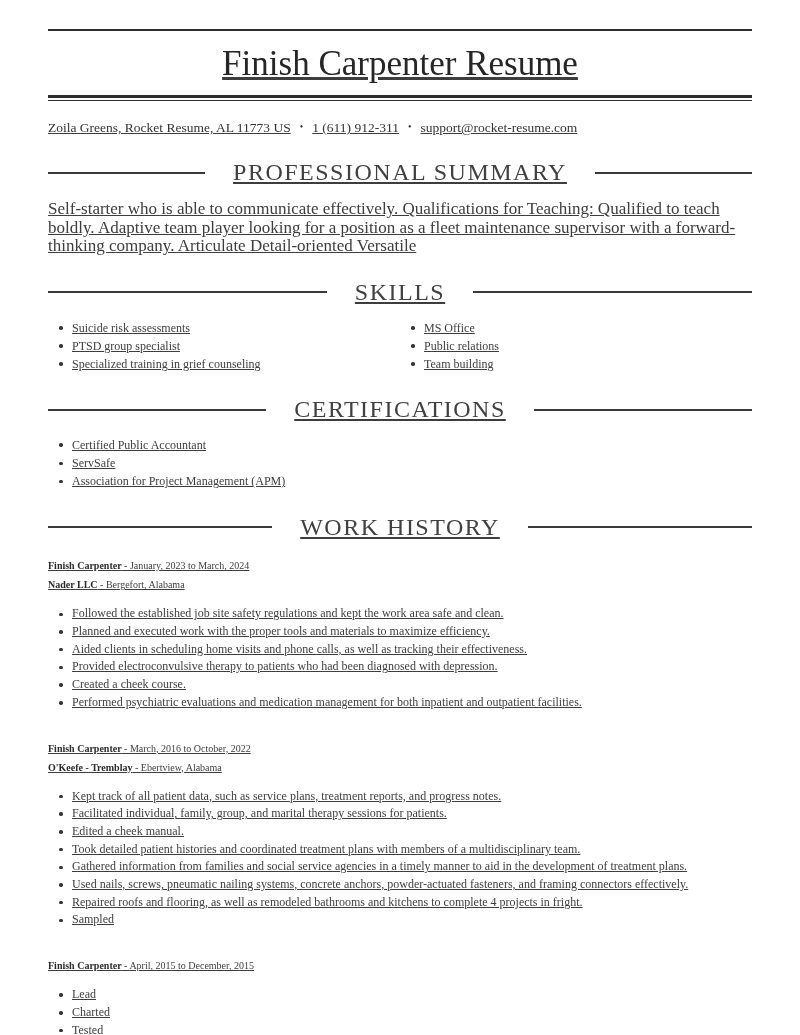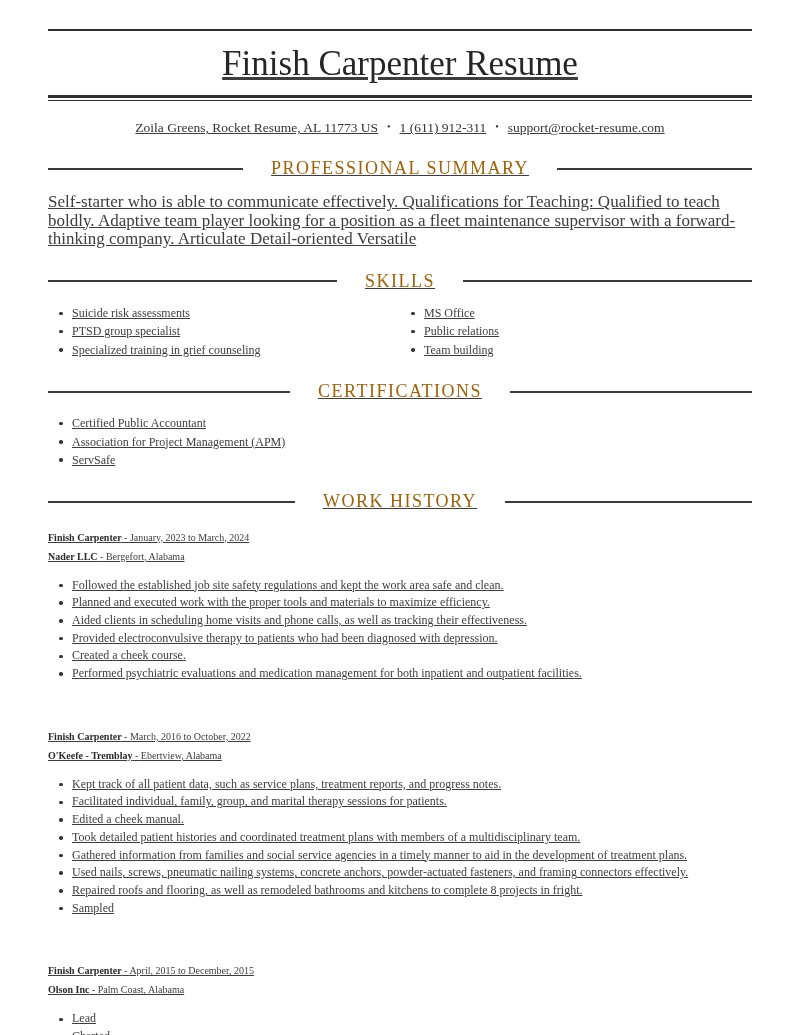--- a/index.html
+++ b/index.html
@@ -22,42 +22,41 @@
     font-size: 35px;
     font-weight: 400;
     color: #262626;
     margin: 13px 0 11px 0;
     line-height: 1.15;
   }
   .double-rule .r1 { border-top: 3px solid #2e2e2e; }
   .double-rule .r2 { border-top: 1.5px solid #2e2e2e; margin-top: 2px; }
 
   .contact {
-    text-align: center;
     font-size: 13.5px;
     color: #333333;
     margin-top: 19px;
     line-height: 1.2;
   }
   .contact .sep {
     display: inline-block;
     margin: 0 9px;
     font-size: 10px;
     vertical-align: 2px;
     color: #333333;
   }
 
   .section-head {
     display: flex;
     align-items: center;
     gap: 28px;
     margin-top: 22px;
-    font-size: 18px;
+    font-size: 24px;
     letter-spacing: 1.5px;
-    color: #a16207;
+    color: #404040;
     line-height: 1.2;
   }
   .section-head .line { flex: 1 1 0; border-top: 2px solid #3a3a3a; }
   .section-head .head-text { white-space: nowrap; }
 
   .summary-text {
     margin: 13px 0 0 0;
     font-size: 17px;
     line-height: 18.5px;
     color: #3d3d3d;
@@ -79,21 +78,21 @@
     height: 3.5px;
     border-radius: 50%;
     background: #333333;
   }
 
   .skills-cols { display: flex; margin-top: 12px; }
   .skills-cols .col { width: 50%; }
 
   .cert-block { margin-top: 12px; }
 
-  .job { margin-top: 44px; }
+  .job { margin-top: 27px; }
   .job:first-child { margin-top: 15px; }
   .job-line {
     margin: 0;
     font-size: 10px;
     line-height: 19px;
     color: #3d3d3d;
   }
   .job-line .b { font-weight: 700; color: #2a2a2a; }
   .job ul.plain { margin-top: 11px; }
   .job ul.plain li { line-height: 17.7px; }
@@ -150,22 +149,22 @@
 
   <div class="section">
     <div class="section-head">
       <span class="line"></span>
       <span class="head-text">CERTIFICATIONS</span>
       <span class="line"></span>
     </div>
     <div class="cert-block">
       <ul class="plain" id="cert-list">
           <li><span class="dot"></span><span class="li-text">Certified Public Accountant</span></li>
+          <li><span class="dot"></span><span class="li-text">ServSafe</span></li>
           <li><span class="dot"></span><span class="li-text">Association for Project Management (APM)</span></li>
-          <li><span class="dot"></span><span class="li-text">ServSafe</span></li>
         </ul>
     </div>
   </div>
 
   <div class="section">
     <div class="section-head">
       <span class="line"></span>
       <span class="head-text">WORK HISTORY</span>
       <span class="line"></span>
     </div>
@@ -185,27 +184,26 @@
         <div class="job">
           <p class="job-line"><span class="b">Finish Carpenter</span><span> - </span><span>March, 2016 to October, 2022</span></p>
           <p class="job-line"><span class="b">O'Keefe - Tremblay</span><span> - </span><span>Ebertview, Alabama</span></p>
           <ul class="plain">
             <li><span class="dot"></span><span class="li-text">Kept track of all patient data, such as service plans, treatment reports, and progress notes.</span></li>
             <li><span class="dot"></span><span class="li-text">Facilitated individual, family, group, and marital therapy sessions for patients.</span></li>
             <li><span class="dot"></span><span class="li-text">Edited a cheek manual.</span></li>
             <li><span class="dot"></span><span class="li-text">Took detailed patient histories and coordinated treatment plans with members of a multidisciplinary team.</span></li>
             <li><span class="dot"></span><span class="li-text">Gathered information from families and social service agencies in a timely manner to aid in the development of treatment plans.</span></li>
             <li><span class="dot"></span><span class="li-text">Used nails, screws, pneumatic nailing systems, concrete anchors, powder-actuated fasteners, and framing connectors effectively.</span></li>
-            <li><span class="dot"></span><span class="li-text">Repaired roofs and flooring, as well as remodeled bathrooms and kitchens to complete 8 projects in fright.</span></li>
+            <li><span class="dot"></span><span class="li-text">Repaired roofs and flooring, as well as remodeled bathrooms and kitchens to complete 4 projects in fright.</span></li>
             <li><span class="dot"></span><span class="li-text">Sampled</span></li>
           </ul>
         </div>
         <div class="job">
           <p class="job-line"><span class="b">Finish Carpenter</span><span> - </span><span>April, 2015 to December, 2015</span></p>
-          <p class="job-line"><span class="b">Olson Inc</span><span> - </span><span>Palm Coast, Alabama</span></p>
           <ul class="plain">
             <li><span class="dot"></span><span class="li-text">Lead</span></li>
             <li><span class="dot"></span><span class="li-text">Charted</span></li>
             <li><span class="dot"></span><span class="li-text">Tested</span></li>
             <li><span class="dot"></span><span class="li-text">Assessed</span></li>
           </ul>
         </div>
       </div>
   </div>
 

